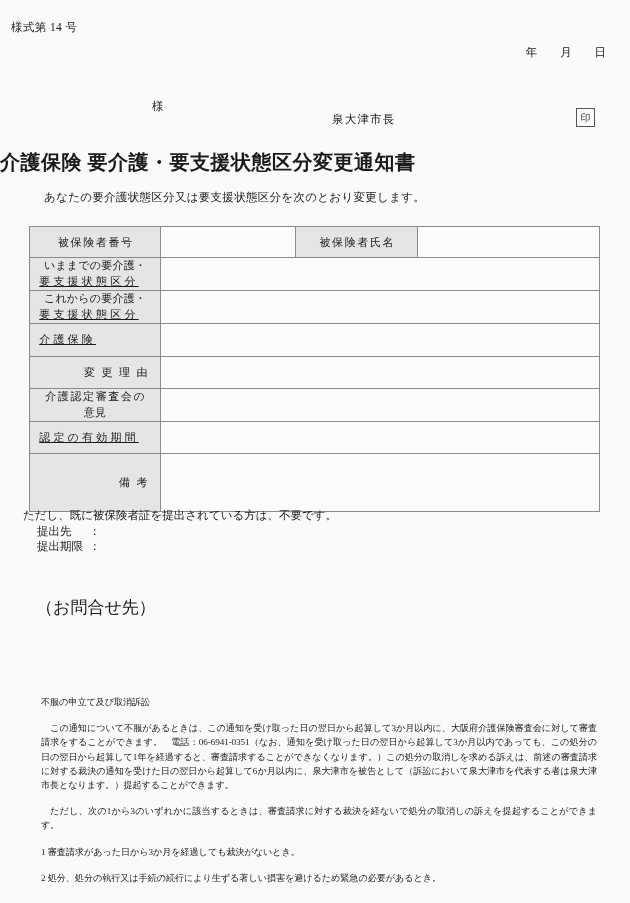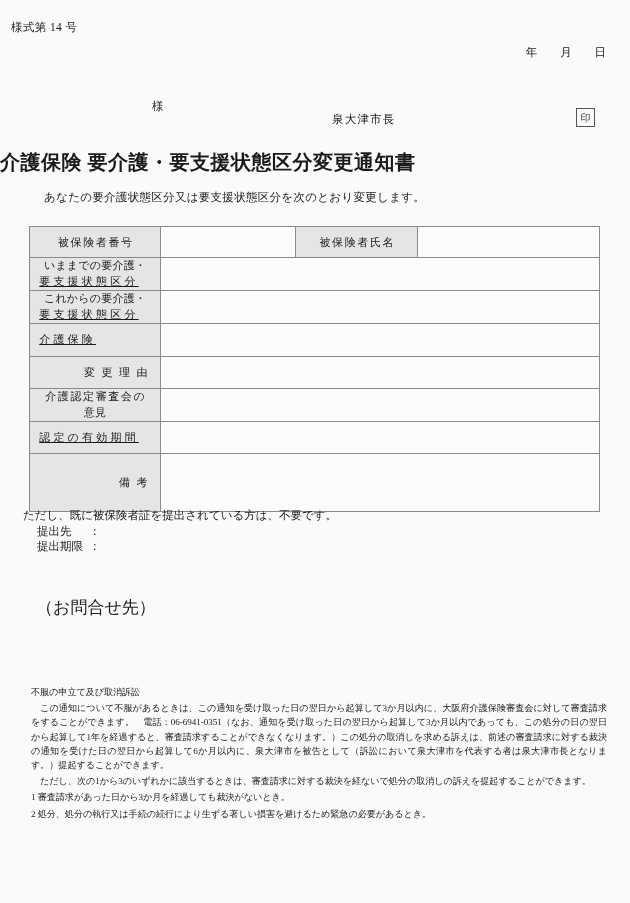--- a/index.html
+++ b/index.html
@@ -169,21 +169,21 @@
     width: 580px;
     font-size: 9.1px;
     line-height: 14.2px;
     letter-spacing: -0.05px;
   }
   .legal .legal-head {
     font-weight: normal;
     margin-bottom: 1px;
   }
   .legal p {
-    margin: 2px;
+    margin: 12px;
     text-align: justify;
     text-justify: inter-character;
   }
   .legal .para { text-indent: 1em; }
   .legal .item { text-indent: 0; }
 </style>
 </head>
 <body>
 
 <div class="page">

